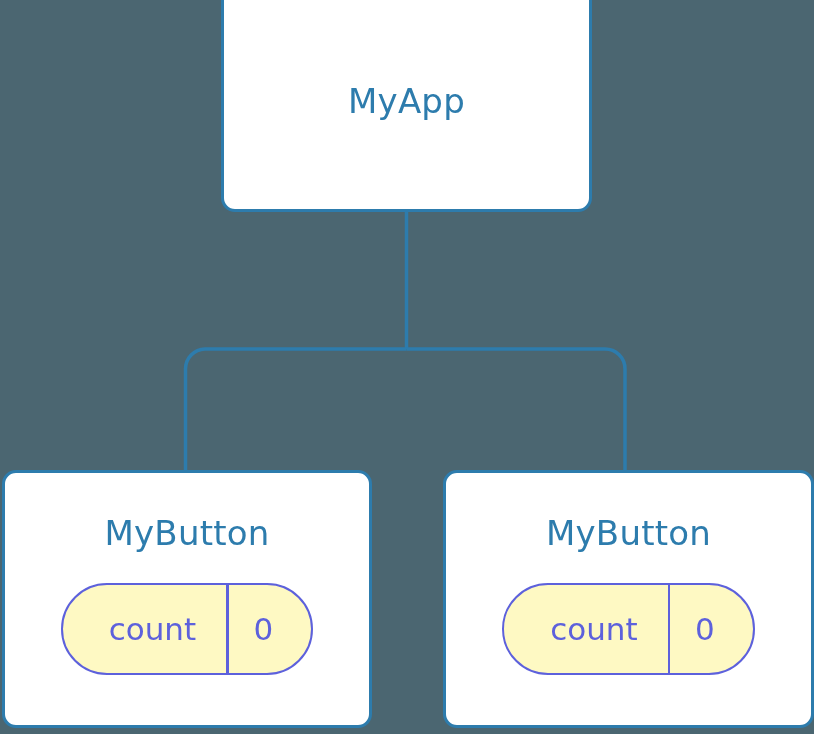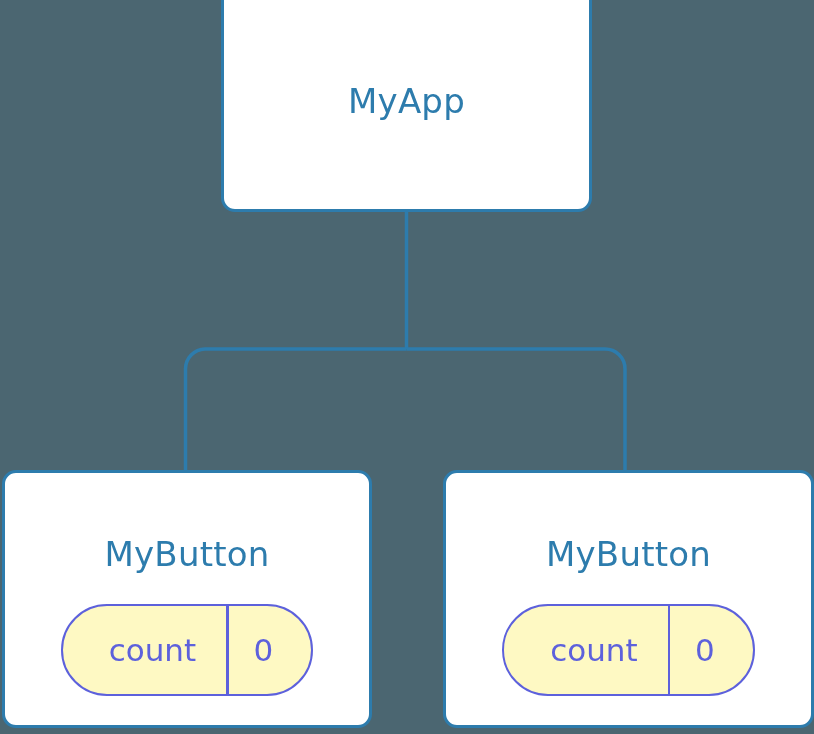--- a/index.html
+++ b/index.html
@@ -68,21 +68,21 @@
     letter-spacing: 0.2px;
     white-space: nowrap;
   }
 
   .node-root .node-title {
     margin-top: 26px;
   }
 
   .node-child-left .node-title,
   .node-child-right .node-title {
-    margin-top: 64px;
+    margin-top: 43px;
   }
 
   
   .state-pill {
     margin-top: 33px;
     display: flex;
     align-items: stretch;
     height: 92px;
     border: 2.5px solid #5d61dc;
     border-radius: 46px;

